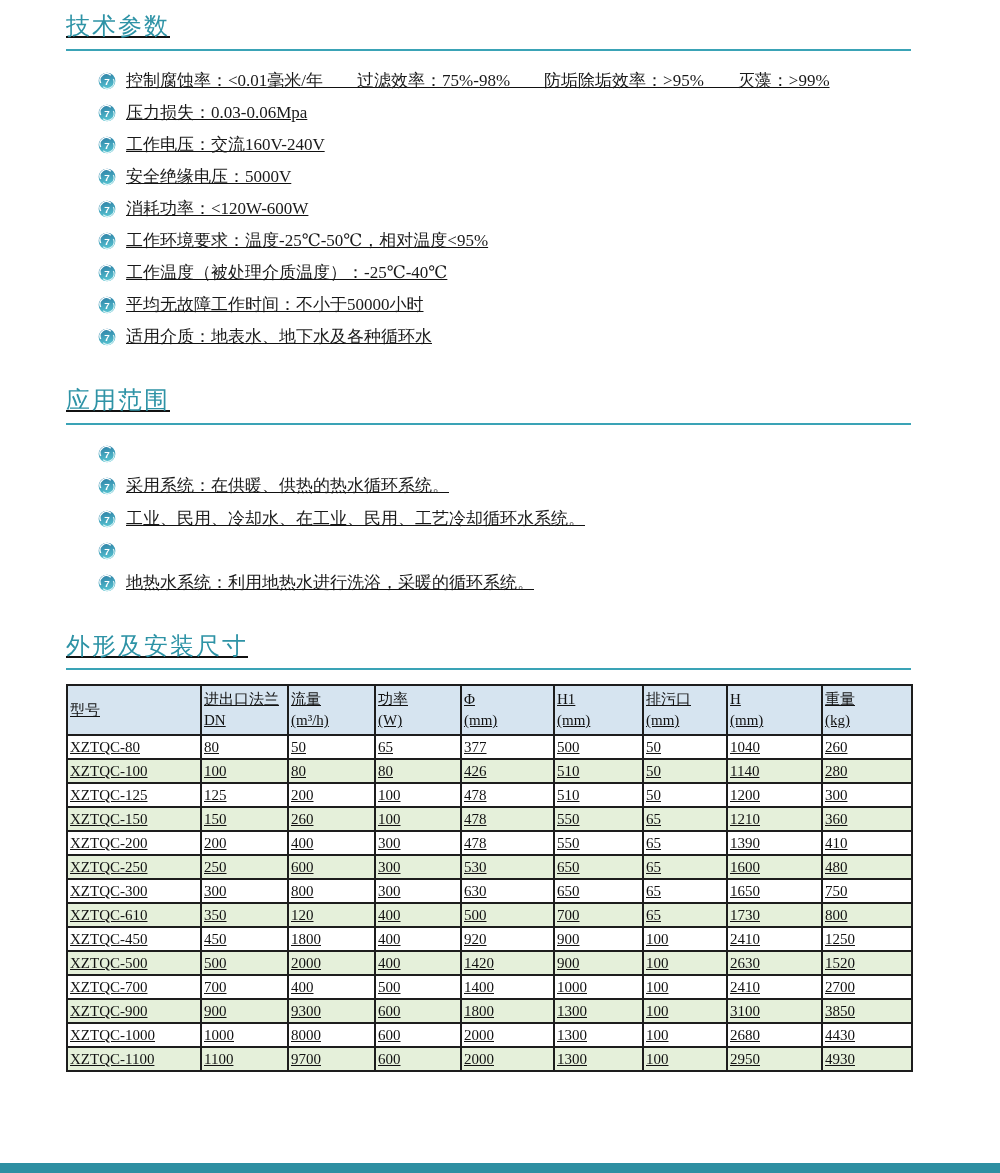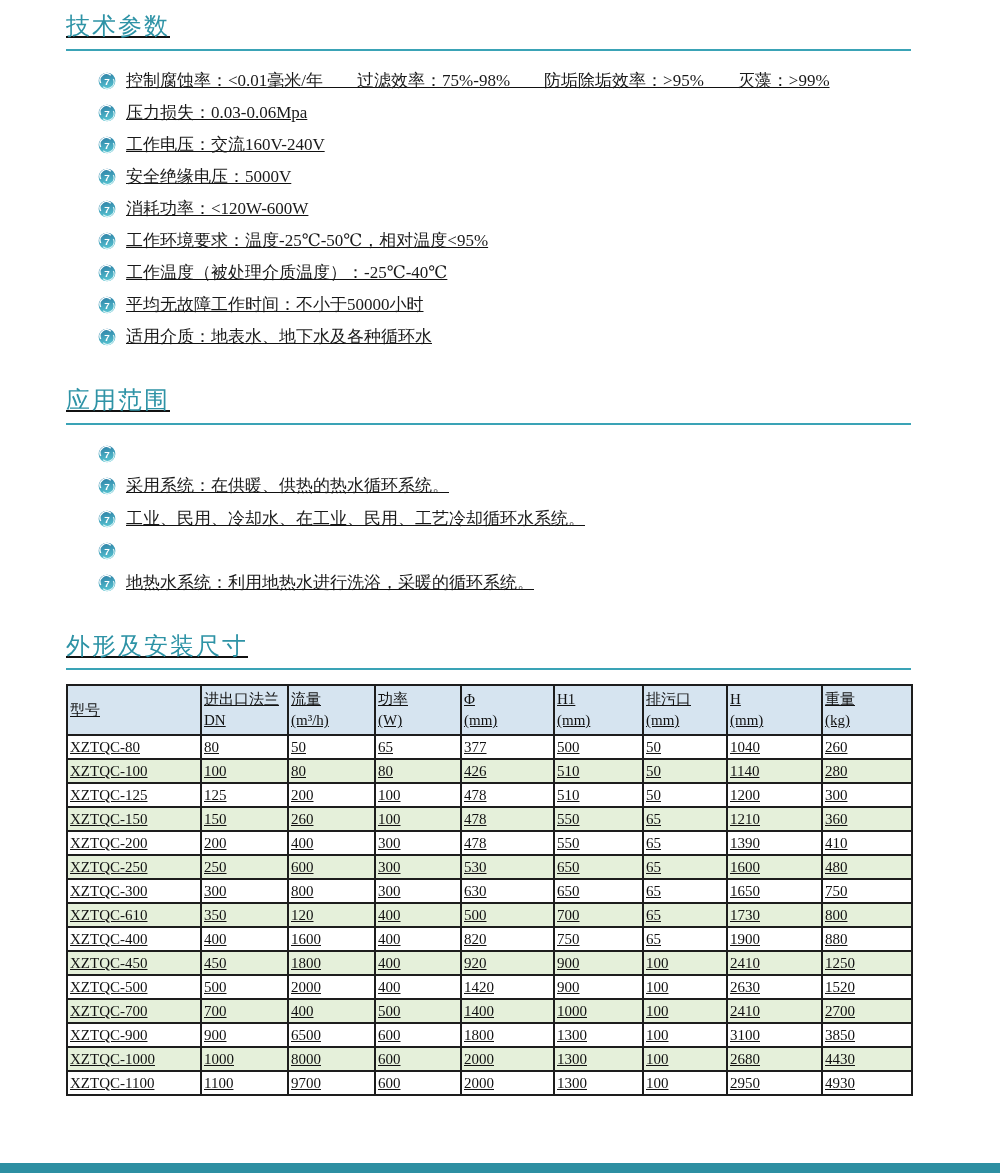--- a/index.html
+++ b/index.html
@@ -307,31 +307,20 @@
               <td>350</td>
               <td>120</td>
               <td>400</td>
               <td>500</td>
               <td>700</td>
               <td>65</td>
               <td>1730</td>
               <td>800</td>
             </tr>
             <tr>
-              <td>XZTQC-400</td>
-              <td>400</td>
-              <td>1600</td>
-              <td>400</td>
-              <td>820</td>
-              <td>750</td>
-              <td>65</td>
-              <td>1900</td>
-              <td>880</td>
-            </tr>
-            <tr>
               <td>XZTQC-450</td>
               <td>450</td>
               <td>1800</td>
               <td>400</td>
               <td>920</td>
               <td>900</td>
               <td>100</td>
               <td>2410</td>
               <td>1250</td>
             </tr>
@@ -353,21 +342,21 @@
               <td>500</td>
               <td>1400</td>
               <td>1000</td>
               <td>100</td>
               <td>2410</td>
               <td>2700</td>
             </tr>
             <tr>
               <td>XZTQC-900</td>
               <td>900</td>
-              <td>6500</td>
+              <td>9300</td>
               <td>600</td>
               <td>1800</td>
               <td>1300</td>
               <td>100</td>
               <td>3100</td>
               <td>3850</td>
             </tr>
             <tr>
               <td>XZTQC-1000</td>
               <td>1000</td>

